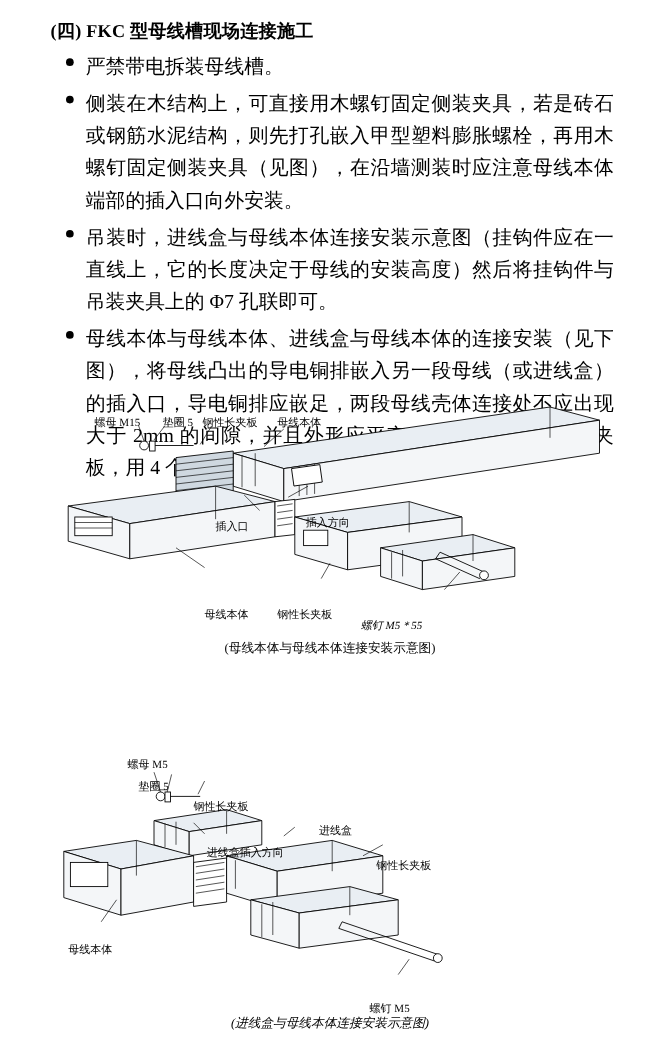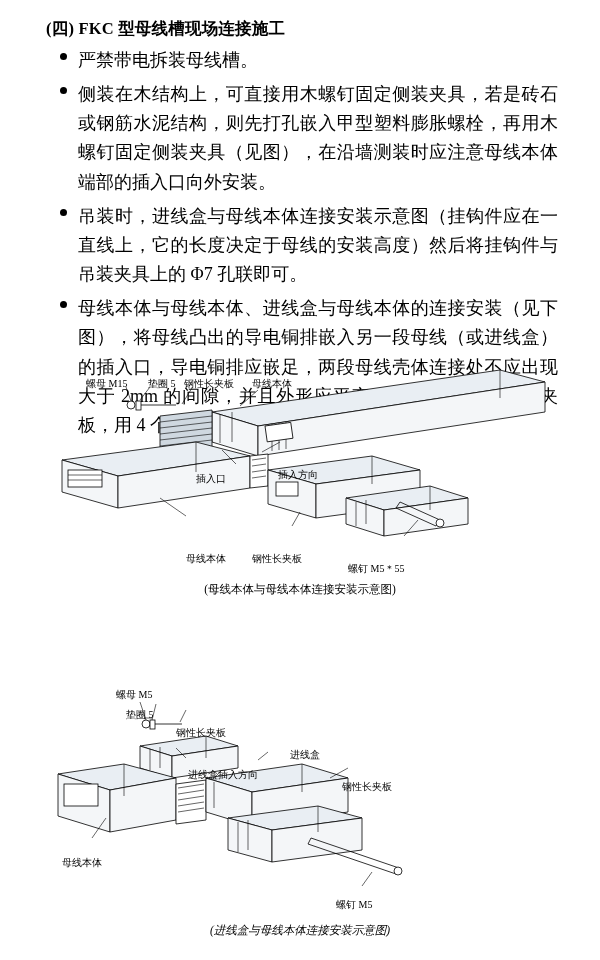--- a/index.html
+++ b/index.html
@@ -185,21 +185,21 @@
     </svg>
 
     <div class="fig-label" style="left:86px; top:47px;">螺母 M15</div>
     <div class="fig-label" style="left:148px; top:47px;">垫圈 5</div>
     <div class="fig-label" style="left:184px; top:47px;">钢性长夹板</div>
     <div class="fig-label" style="left:252px; top:47px;">母线本体</div>
     <div class="fig-label" style="left:196px; top:142px;">插入口</div>
     <div class="fig-label" style="left:278px; top:138px;">插入方向</div>
     <div class="fig-label" style="left:186px; top:222px;">母线本体</div>
     <div class="fig-label" style="left:252px; top:222px;">钢性长夹板</div>
-    <div class="fig-label" style="left:348px; top:232px;">螺钉 M5＊55</div>
+    <div class="fig-label" style="left:328px; top:232px;font-style:italic;">螺钉 M5＊55</div>
 
     <div class="fig-caption">(母线本体与母线本体连接安装示意图)</div>
   </div>
 
   <div class="figure" id="figure-2">
     <svg width="600" height="260" viewBox="0 0 600 260">
 
       <g>
         <circle class="face-white" cx="146" cy="64" r="4"></circle>
         <rect class="face-white" x="150" y="60" width="5" height="9"></rect>
@@ -259,18 +259,18 @@
       <path class="leader" d="M258,100 L268,92"></path>
     </svg>
 
     <div class="fig-label" style="left:116px; top:28px;">螺母 M5</div>
     <div class="fig-label" style="left:126px; top:48px;">垫圈 5</div>
     <div class="fig-label" style="left:176px; top:66px;">钢性长夹板</div>
     <div class="fig-label" style="left:188px; top:108px;">进线盒插入方向</div>
     <div class="fig-label" style="left:266px; top:88px;margin-left:24px;">进线盒</div>
     <div class="fig-label" style="left:342px; top:120px;">钢性长夹板</div>
     <div class="fig-label" style="left:62px; top:196px;">母线本体</div>
-    <div class="fig-label" style="left:336px; top:238px;text-align:center;">螺钉 M5</div>
+    <div class="fig-label" style="left:336px; top:250px;text-align:center;">螺钉 M5</div>
 
     <div class="fig-caption">(进线盒与母线本体连接安装示意图)</div>
   </div>
 
 </div>
 
 </body></html>

